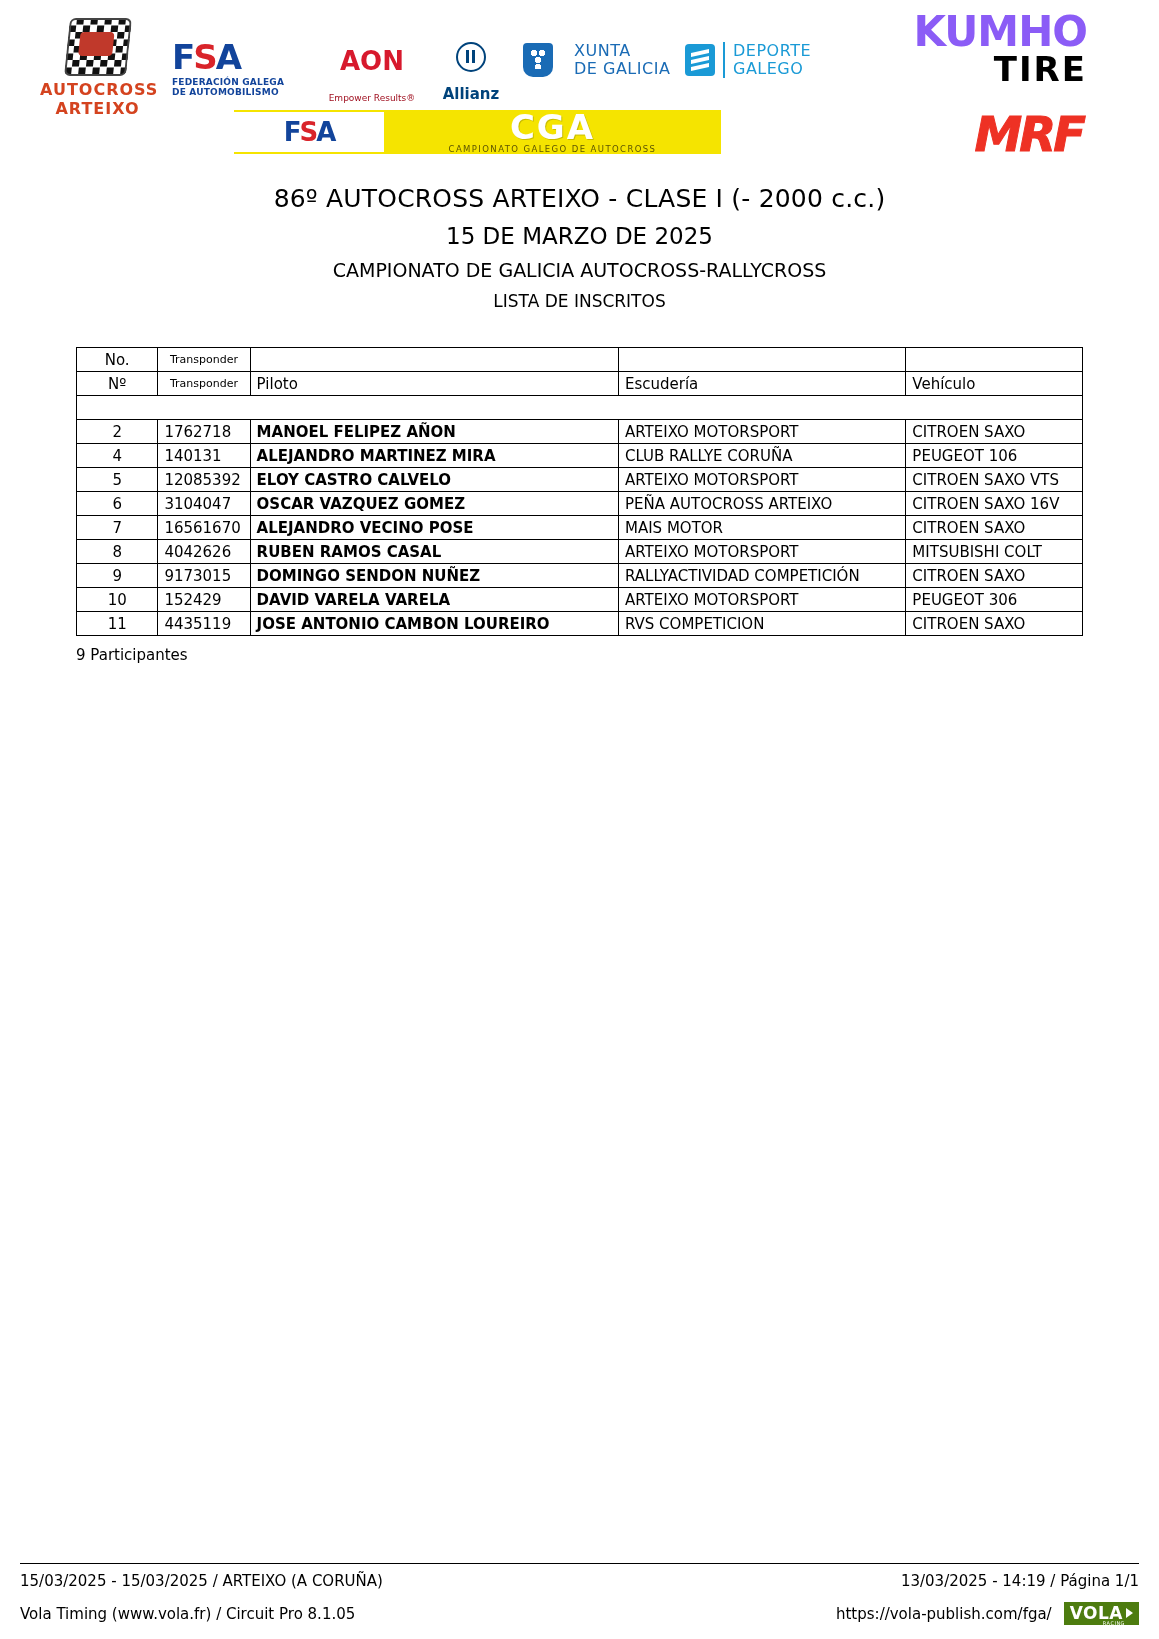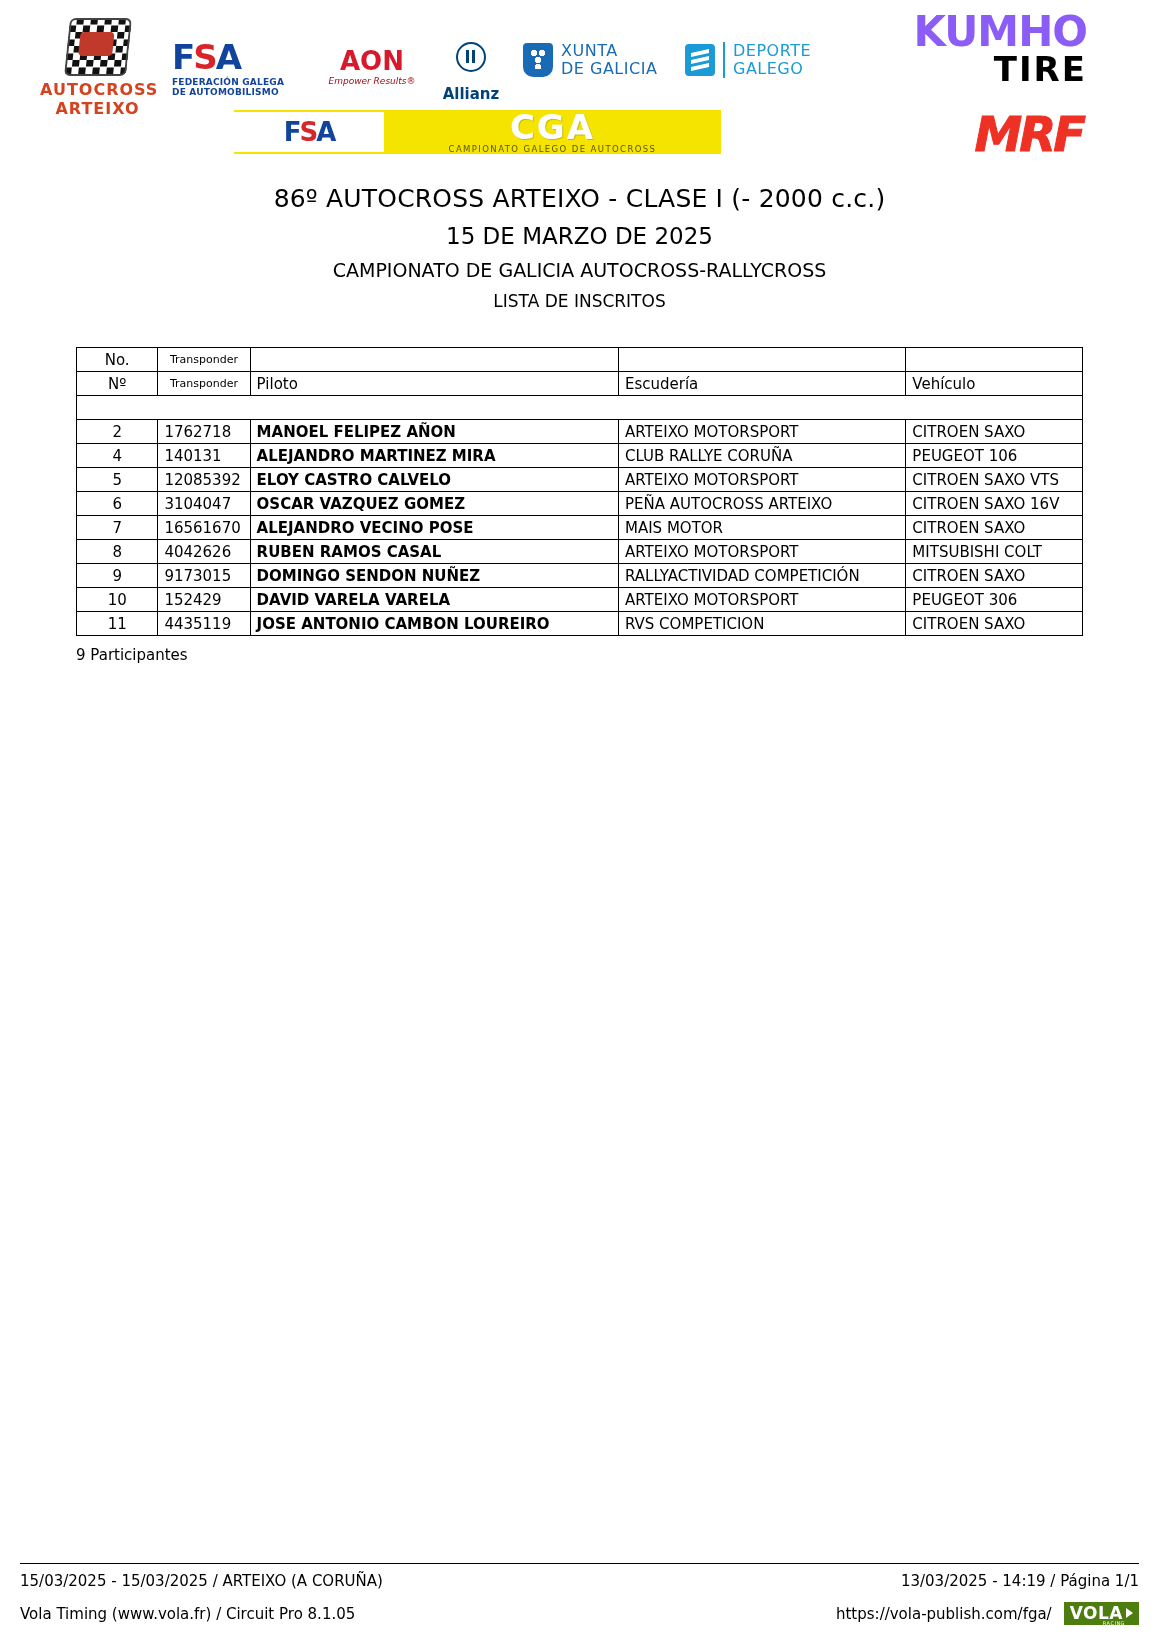--- a/index.html
+++ b/index.html
@@ -96,22 +96,21 @@
   .logo-aon .big {
     font-weight: bold;
     font-size: 26px;
     color: #d7192d;
     letter-spacing: 0px;
     line-height: 1;
   }
   .logo-aon .small {
     font-size: 9px;
     color: #a01020;
-    font-style: italic;
-    margin-top: 2px;
+    margin-top: 19px;
   }
 
   .logo-allianz {
     position: absolute;
     left: 432px;
     top: 42px;
     width: 78px;
     text-align: center;
   }
   .logo-allianz .circ {
@@ -138,21 +137,21 @@
     color: #00437b;
     margin-top: 13px;
   }
 
   .logo-xunta {
     position: absolute;
     left: 523px;
     top: 42px;
     display: flex;
     align-items: center;
-    gap: 8px;
+    gap: 21px;
   }
   .xunta-shield {
     width: 30px; height: 34px;
     background: #1a6bb5;
     border-radius: 4px 4px 10px 10px;
     position: relative;
   }
   .xunta-shield:after {
     content: "";
     position: absolute;

